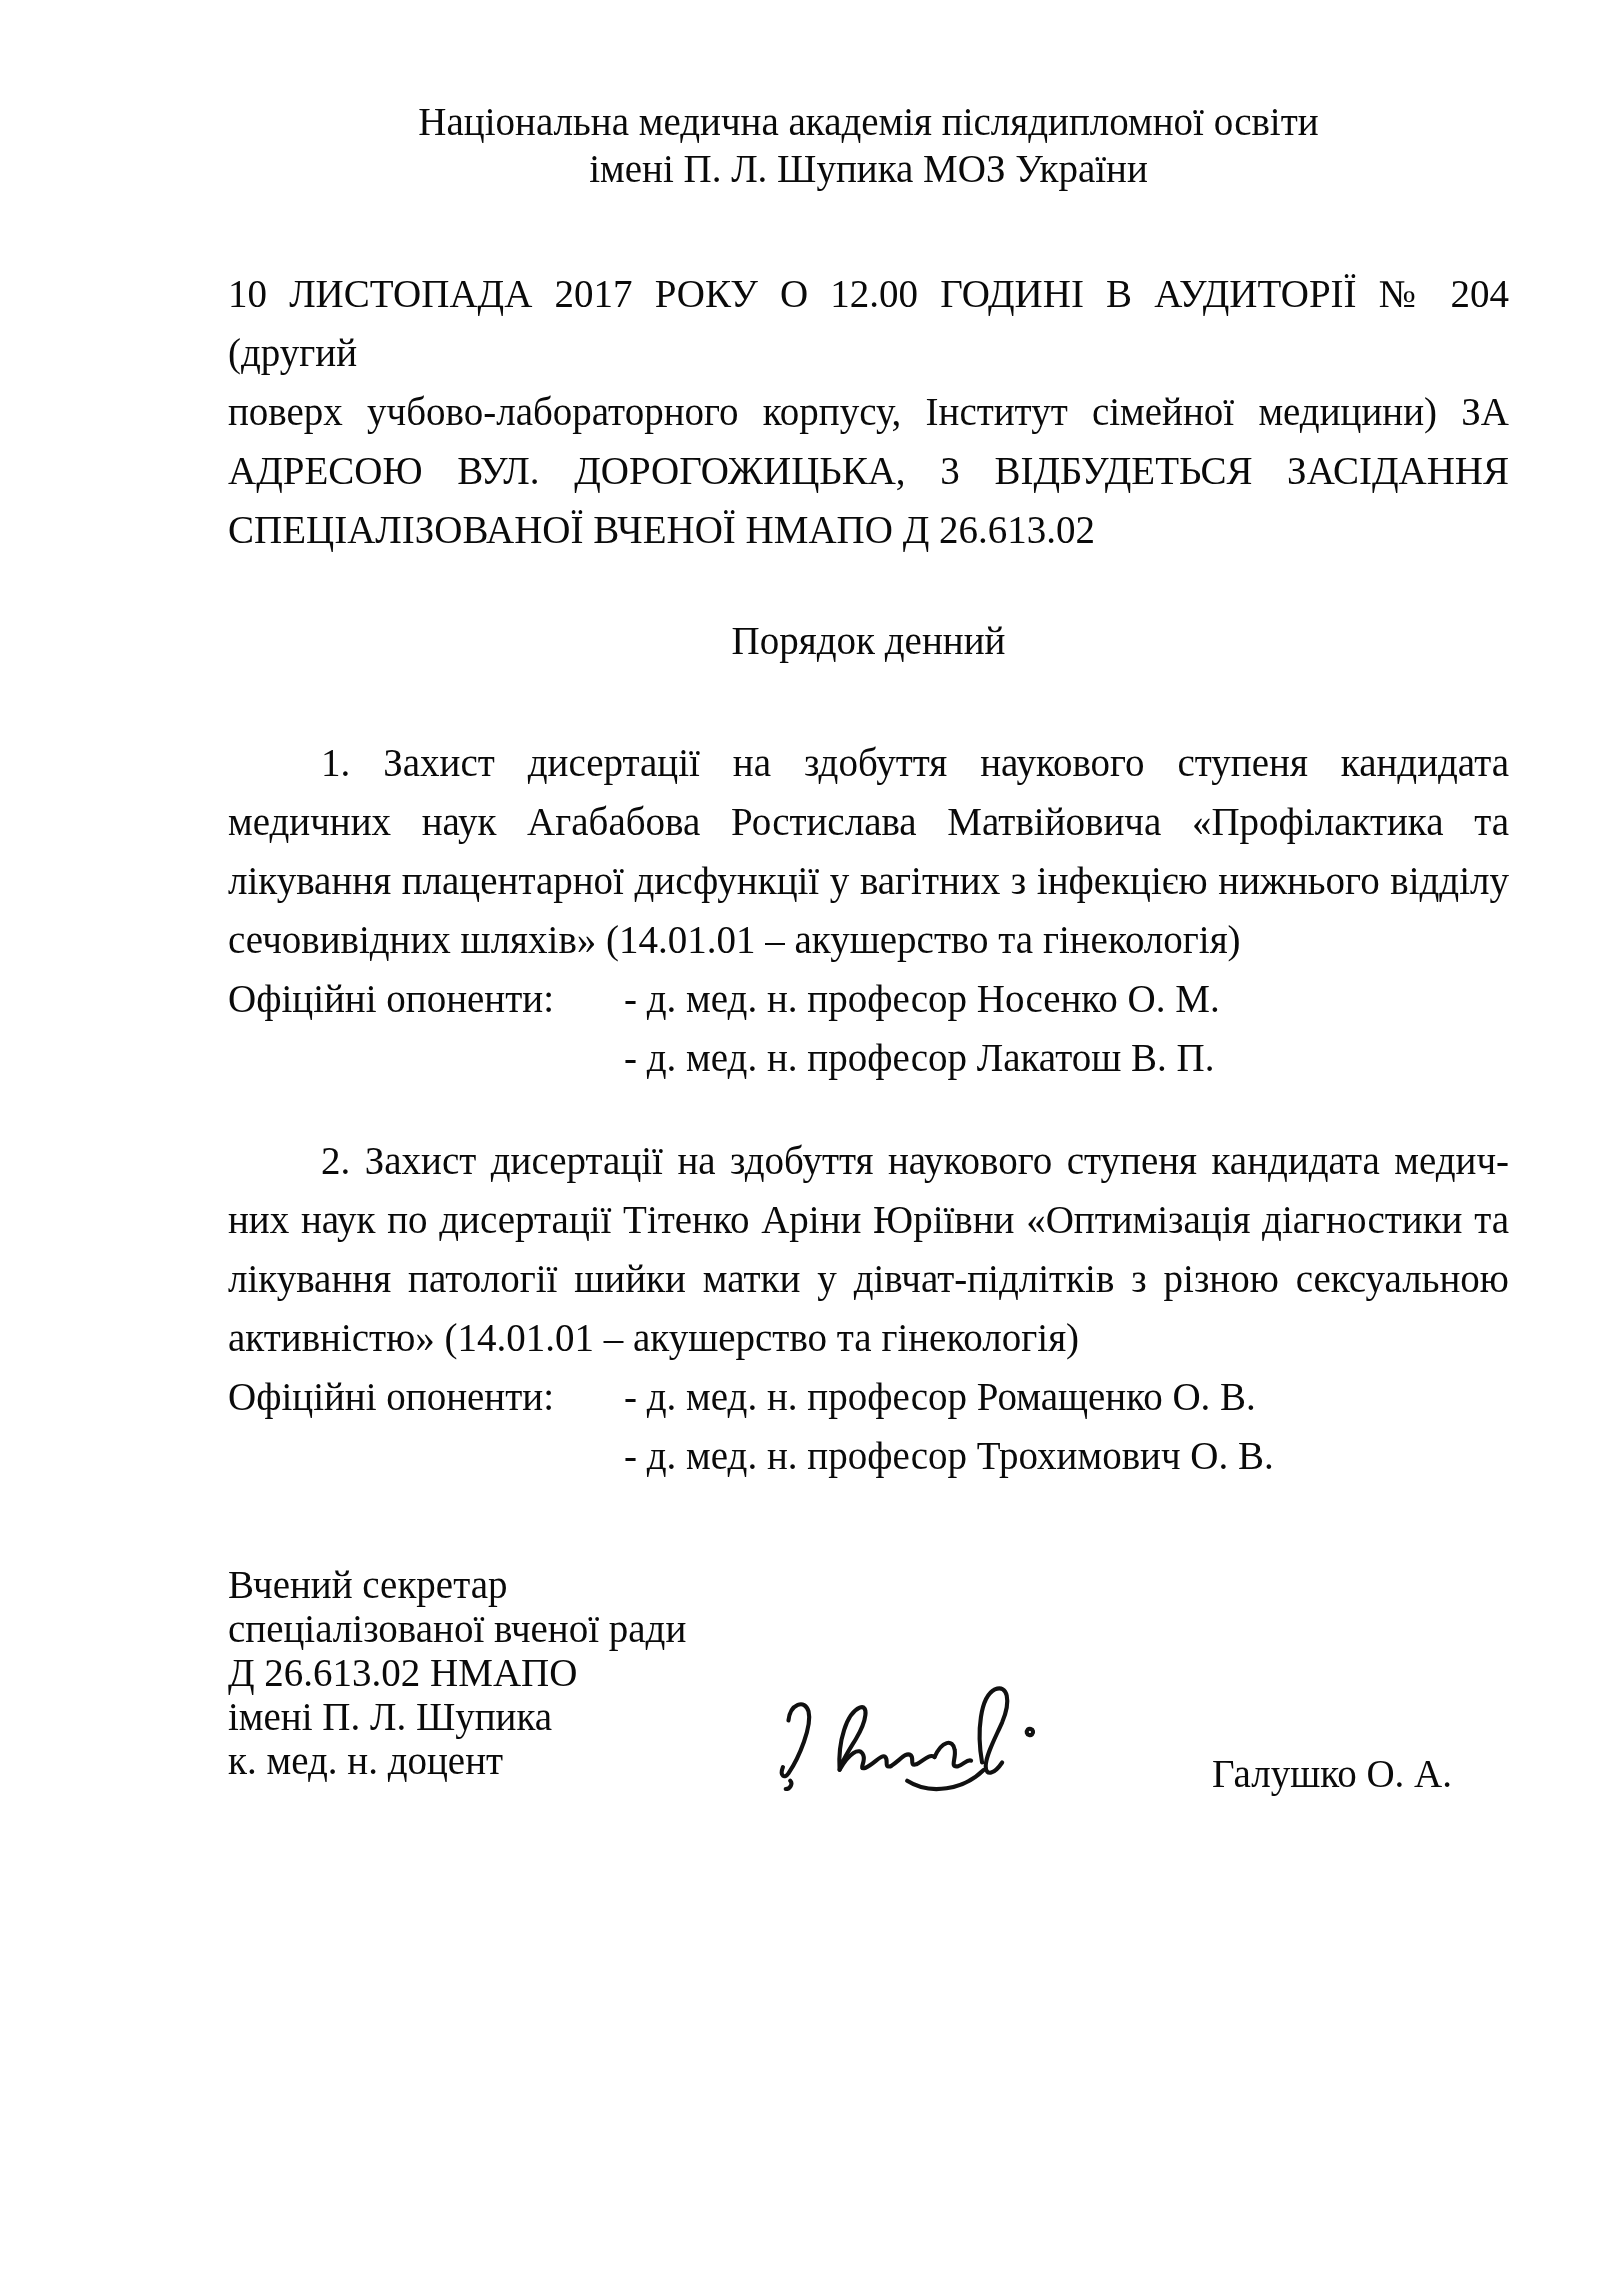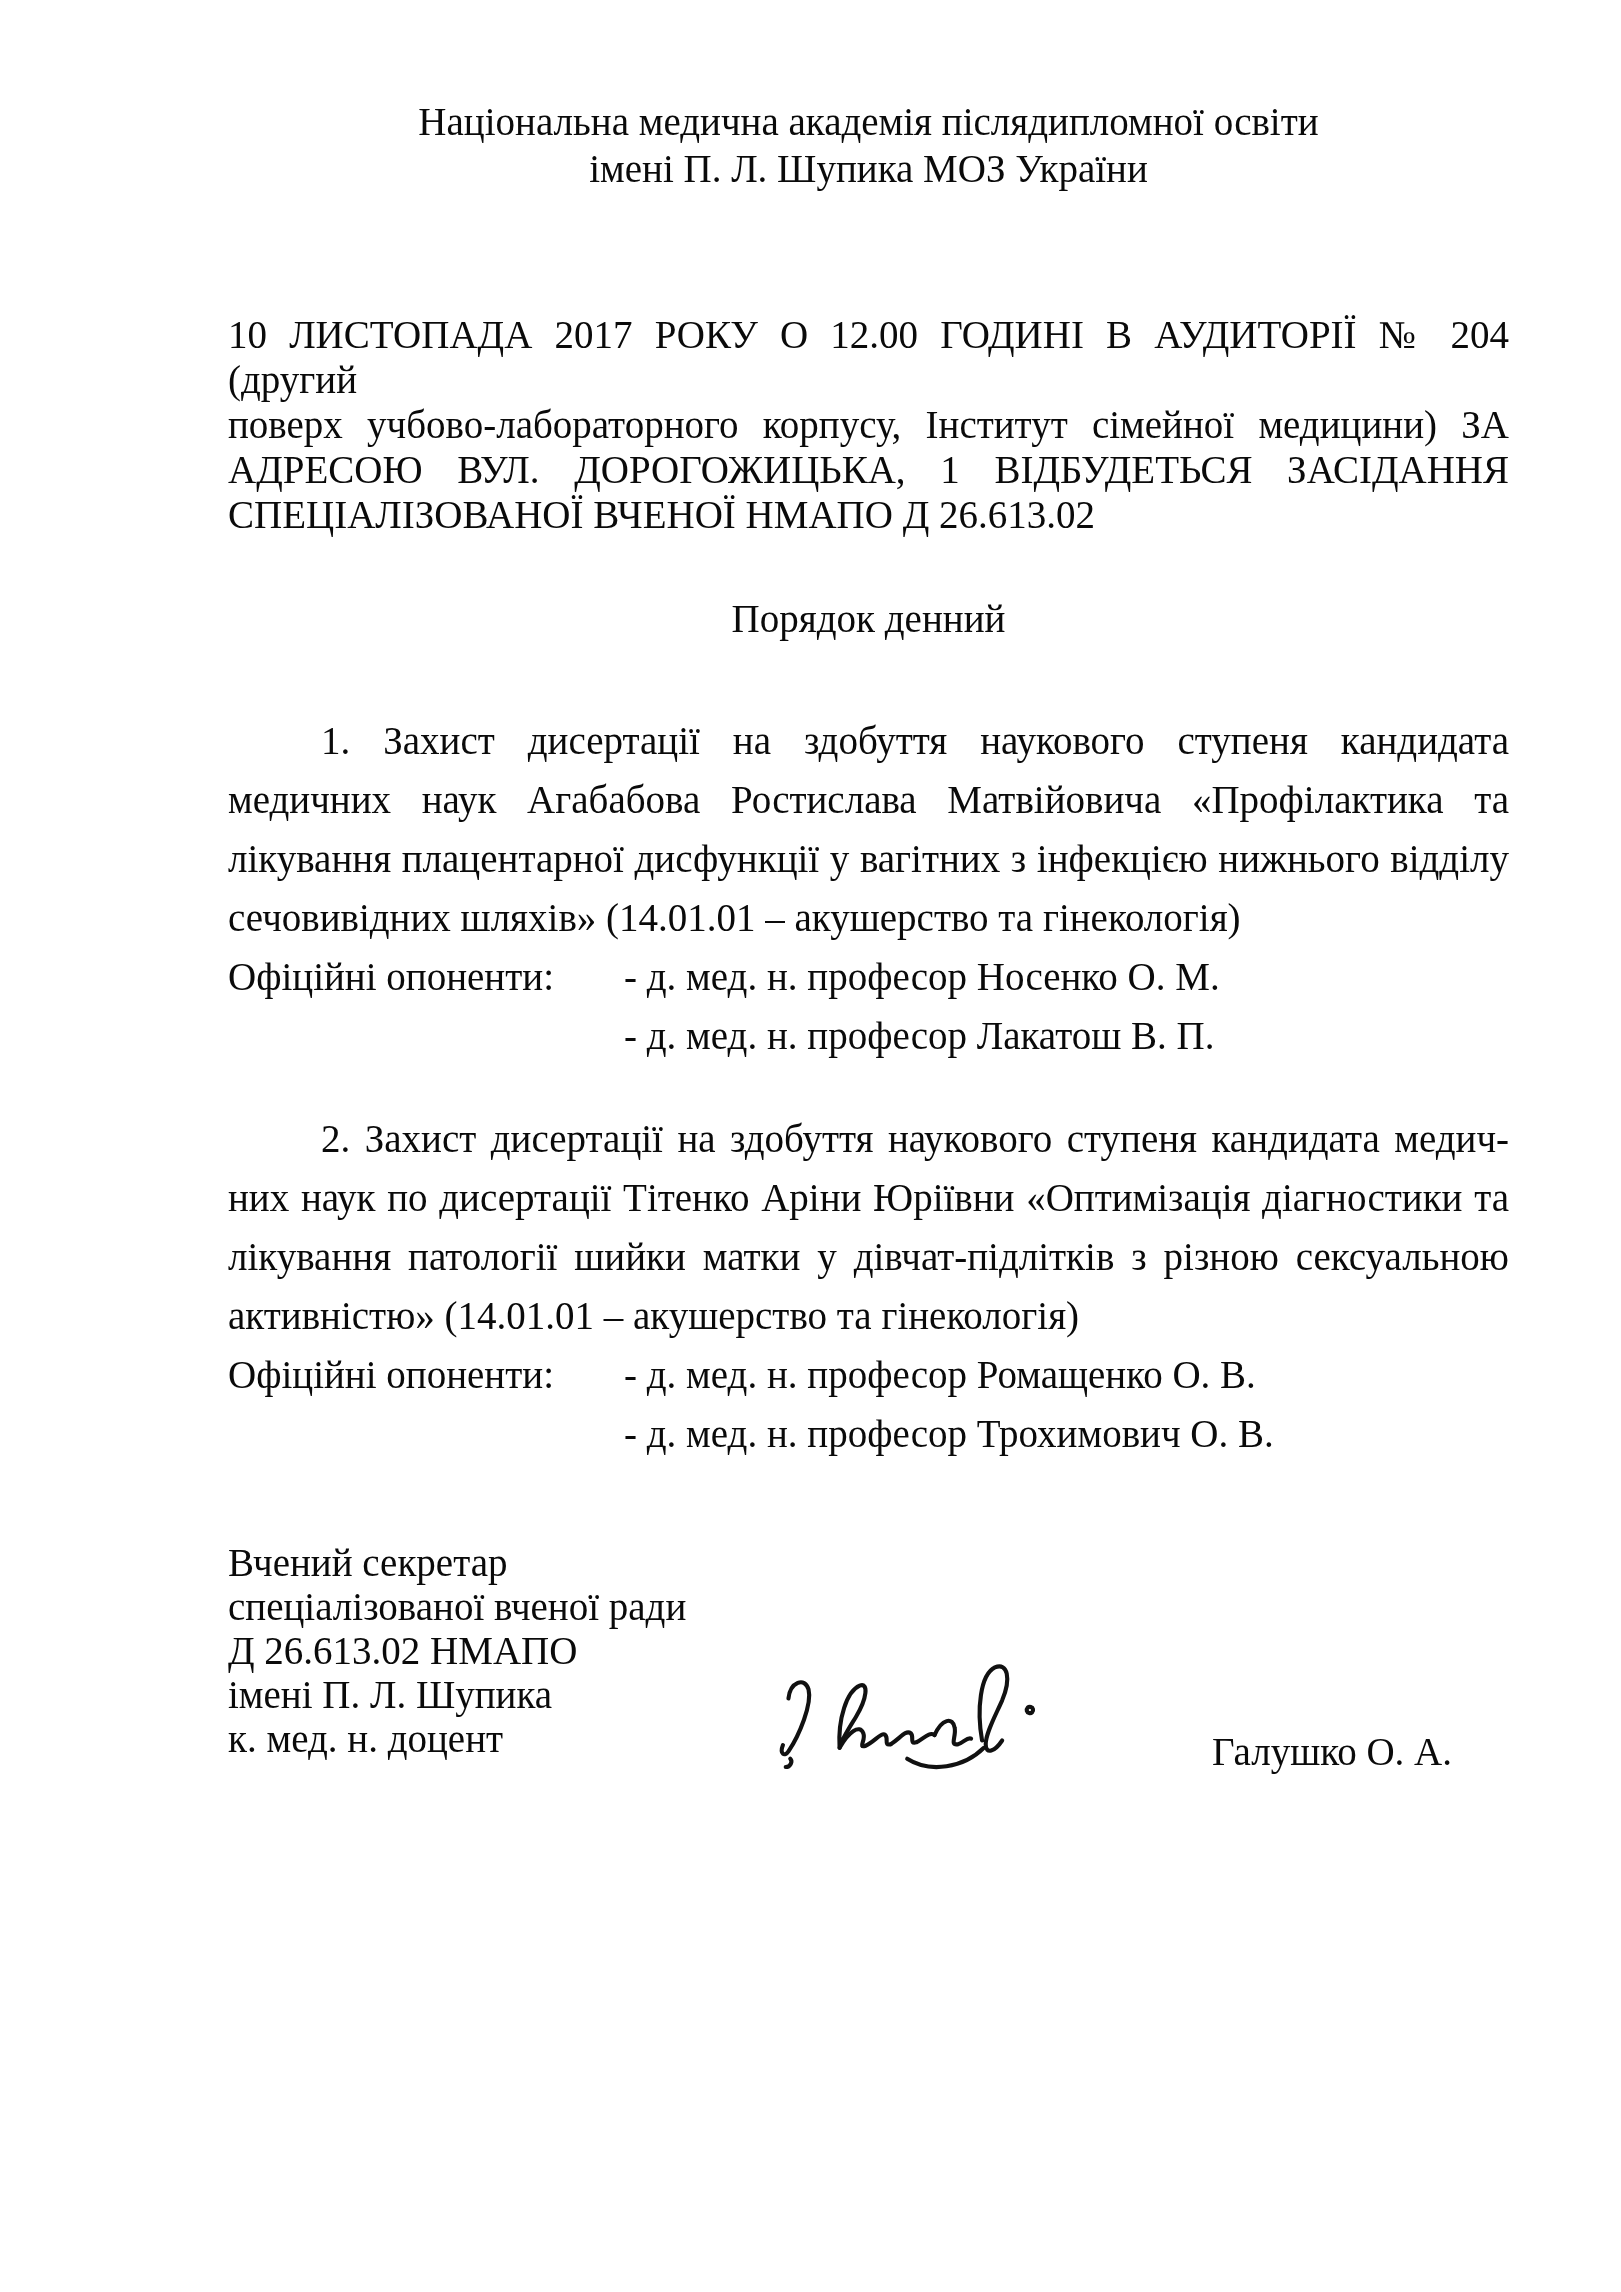--- a/index.html
+++ b/index.html
@@ -18,22 +18,22 @@
     font-family: "Liberation Serif", "DejaVu Serif", serif;
     font-size: 39px;
     color: #0a0a0a;
     overflow: hidden;
   }
   .doc-header {
     text-align: center;
     line-height: 47px;
   }
   .intro {
-    margin-top: 120px;
-    line-height: 45px;
+    margin-top: 72px;
+    line-height: 59px;
     font-family: Liberation Serif, serif;
   }
   .line-just {
     text-align: justify;
     text-align-last: justify;
   }
   .line-left {
     text-align: left;
   }
   .agenda-heading {
@@ -85,21 +85,21 @@
 <div class="page">
 
   <div class="doc-header">
     <div>Національна медична академія післядипломної освіти</div>
     <div>імені П. Л. Шупика МОЗ України</div>
   </div>
 
   <div class="intro">
     <div class="line-just">10 ЛИСТОПАДА 2017 РОКУ О 12.00 ГОДИНІ В АУДИТОРІЇ № 204 (другий</div>
     <div class="line-just">поверх учбово-лабораторного корпусу, Інститут сімейної медицини) ЗА</div>
-    <div class="line-just">АДРЕСОЮ ВУЛ. ДОРОГОЖИЦЬКА, 1 ВІДБУДЕТЬСЯ ЗАСІДАННЯ</div>
+    <div class="line-just">АДРЕСОЮ ВУЛ. ДОРОГОЖИЦЬКА, 3 ВІДБУДЕТЬСЯ ЗАСІДАННЯ</div>
     <div class="line-left">СПЕЦІАЛІЗОВАНОЇ ВЧЕНОЇ НМАПО Д 26.613.02</div>
   </div>
 
   <div class="agenda-heading">Порядок денний</div>
 
   <div class="agenda-item first">
     <div class="line-just indent">1. Захист дисертації на здобуття наукового ступеня кандидата</div>
     <div class="line-just">медичних наук Агабабова Ростислава Матвійовича «Профілактика та</div>
     <div class="line-just">лікування плацентарної дисфункції у вагітних з інфекцією нижнього відділу</div>
     <div class="line-left">сечовивідних шляхів» (14.01.01 – акушерство та гінекологія)</div>

